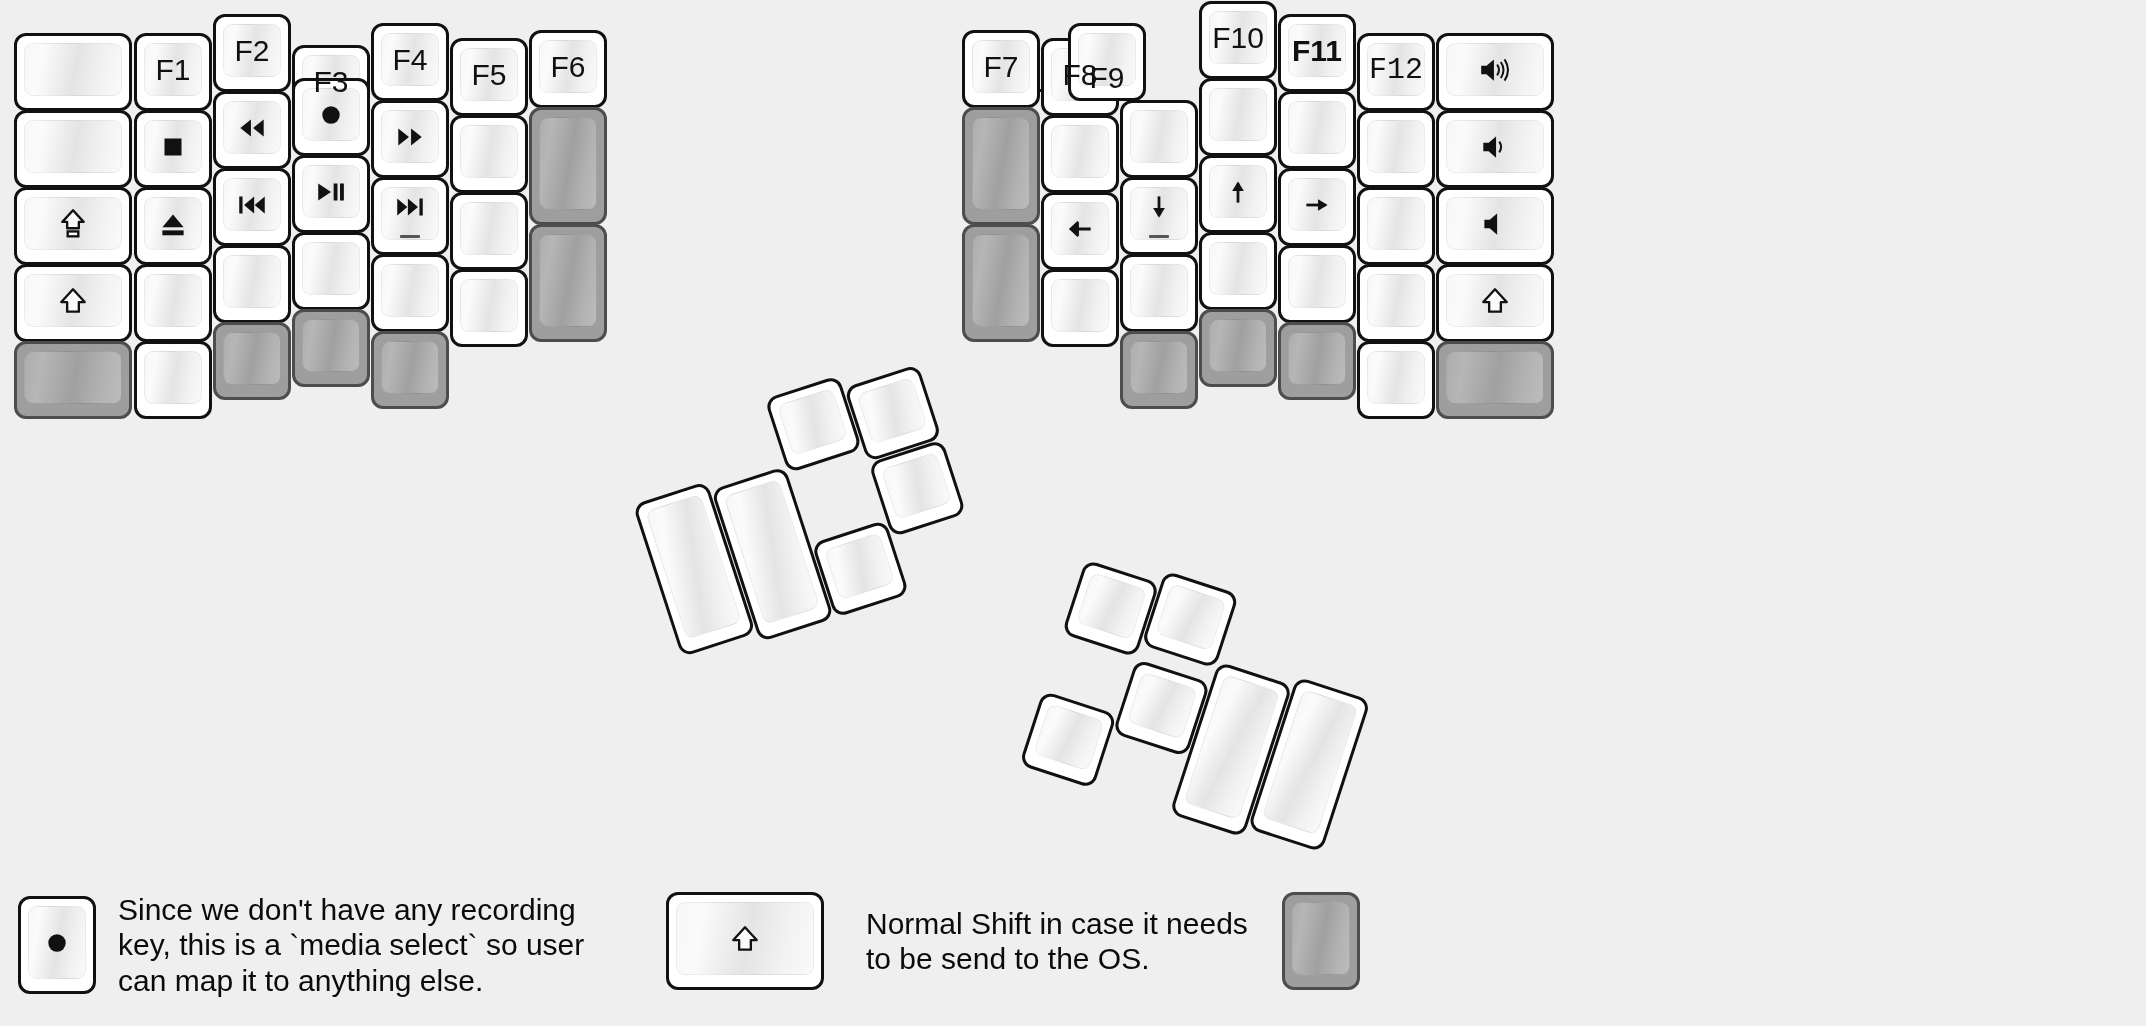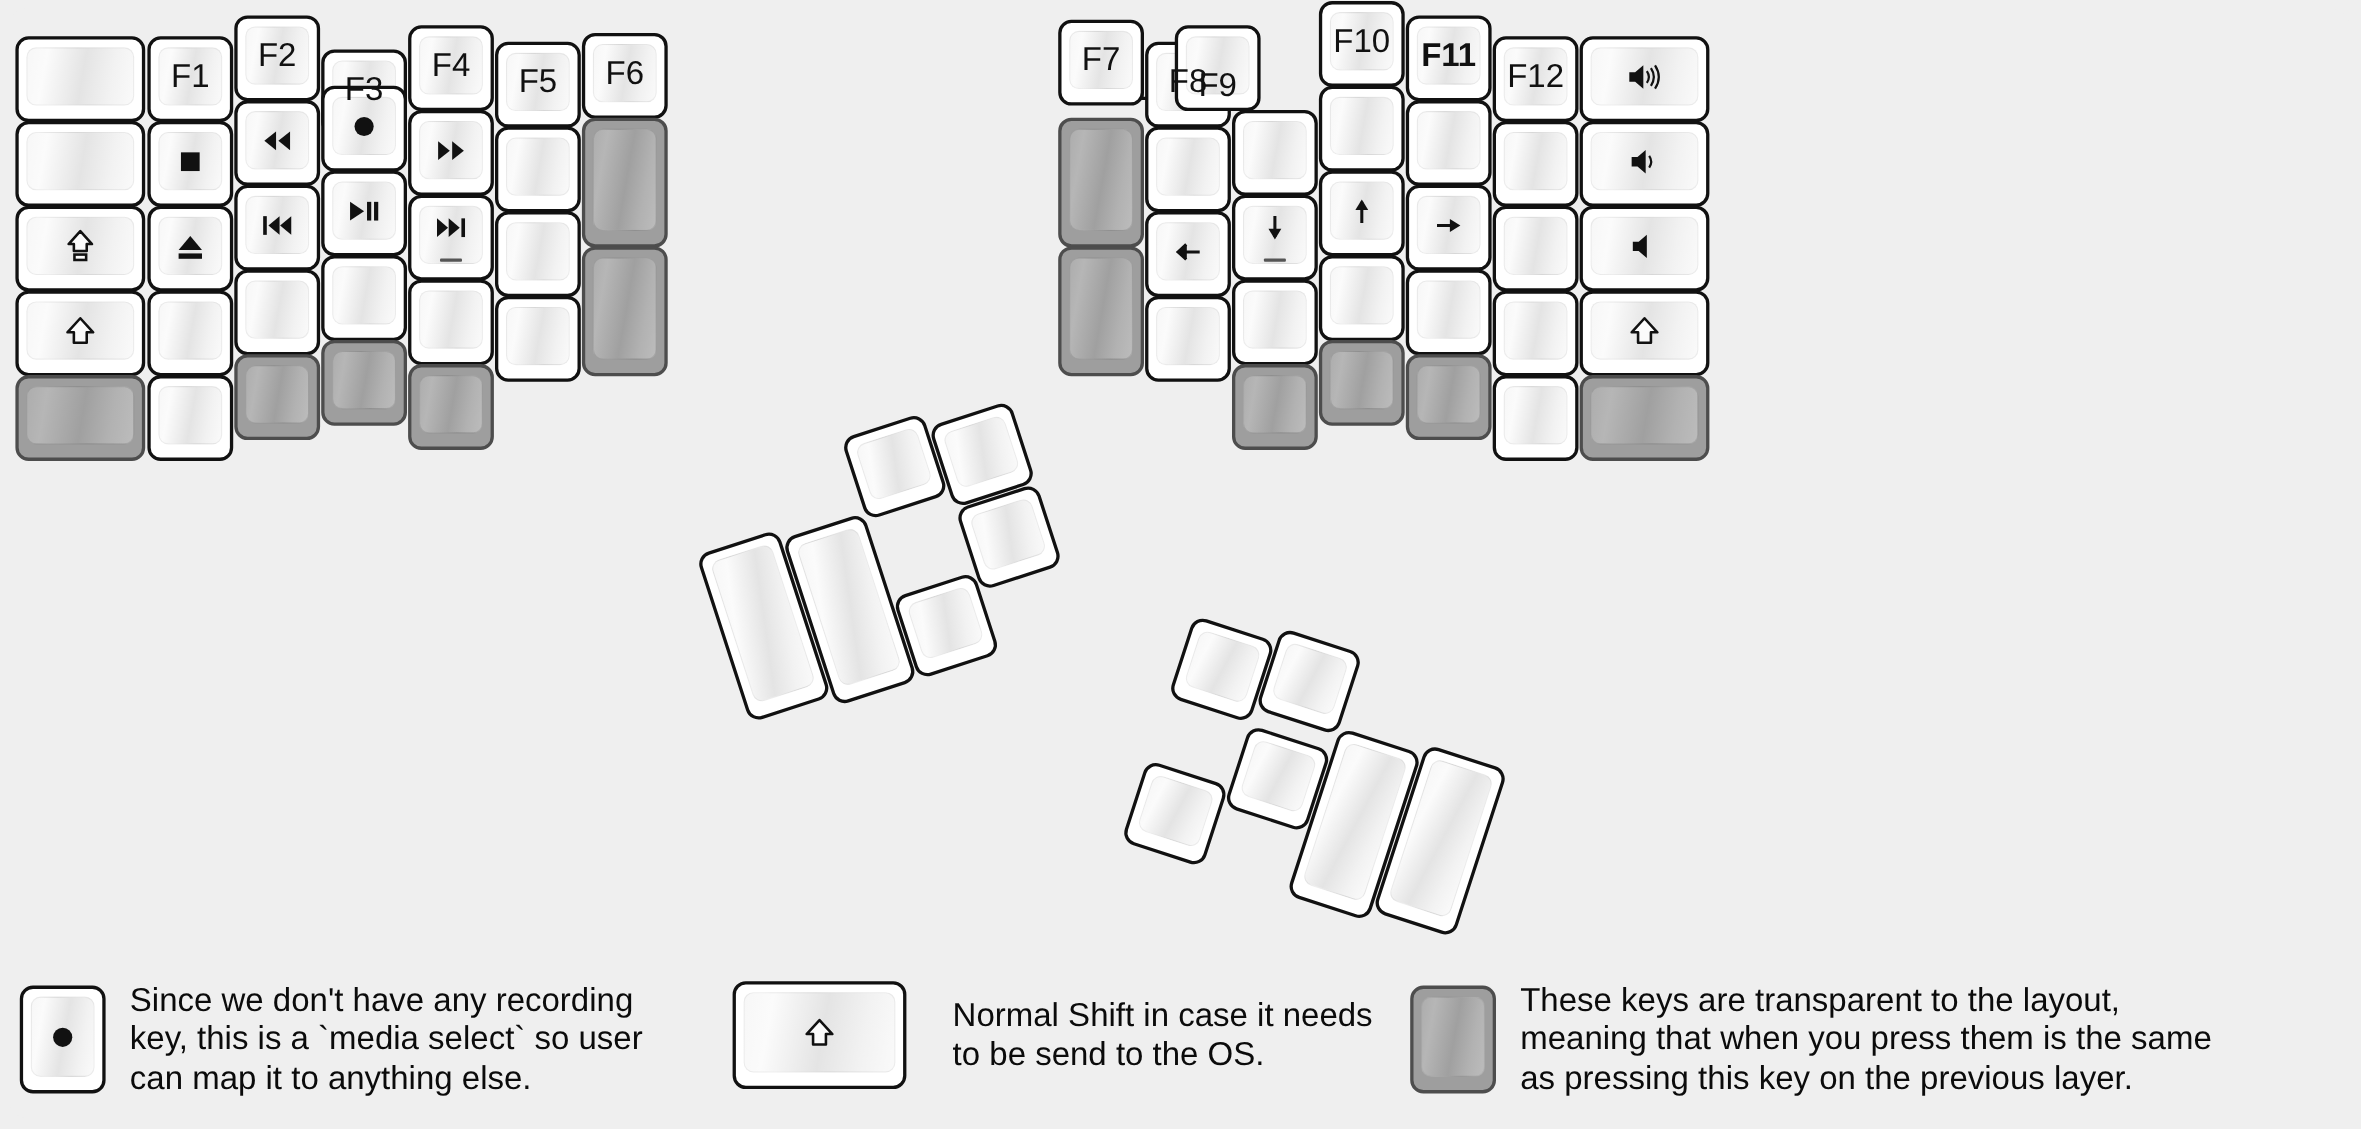--- a/index.html
+++ b/index.html
@@ -273,21 +273,21 @@
         <span class="lbl">F6</span>
       </div>
       <div class="key trans" style="left: 529px; top: 107px; width: 78px; height: 118px;">
         <span class="cap"></span>
       </div>
       <div class="key trans" style="left: 529px; top: 224px; width: 78px; height: 118px;">
         <span class="cap"></span>
       </div>
     </div>
   <div id="right-half">
-      <div class="key" style="left: 962px; top: 18px; width: 78px; height: 78px; text-align: center;">
+      <div class="key" style="left: 962px; top: 30px; width: 78px; height: 78px; text-align: center;">
         <span class="cap"></span>
         <span class="lbl">F7</span>
       </div>
       <div class="key trans" style="left: 962px; top: 107px; width: 78px; height: 118px;">
         <span class="cap"></span>
       </div>
       <div class="key trans" style="left: 962px; top: 224px; width: 78px; height: 118px;">
         <span class="cap"></span>
       </div>
       <div class="key" style="left: 1041px; top: 38px; width: 78px; height: 78px; justify-content: center;">
@@ -377,21 +377,21 @@
             </svg>
           </span>
         </span>
       </div>
       <div class="key" style="left: 1278px; top: 245px; width: 78px; height: 78px;">
         <span class="cap"></span>
       </div>
       <div class="key trans" style="left: 1278px; top: 322px; width: 78px; height: 78px;">
         <span class="cap"></span>
       </div>
-      <div class="key" style="left: 1357px; top: 33px; width: 78px; height: 78px;">
+      <div class="key" style="left: 1357px; top: 33px; width: 78px; height: 78px; font-family: Liberation Mono, monospace;">
         <span class="cap"></span>
         <span class="lbl">F12</span>
       </div>
       <div class="key" style="left: 1357px; top: 110px; width: 78px; height: 78px;">
         <span class="cap"></span>
       </div>
       <div class="key" style="left: 1357px; top: 187px; width: 78px; height: 78px;">
         <span class="cap"></span>
       </div>
       <div class="key" style="left: 1357px; top: 264px; width: 78px; height: 78px;">
@@ -515,18 +515,15 @@
             </svg>
           </span>
         </div>
         <div class="legend-text">Normal Shift in case it needs
 to be send to the OS.</div>
       </div>
       <div class="legend-item" style="left: 1282px; top: 892px;">
         <div class="legend-key trans" style="width: 78px; height: 98px;">
           <span class="cap"></span>
         </div>
-        <div class="legend-text">These keys are transparent to the layout,
-meaning that when you press them is the same
-as pressing this key on the previous layer.</div>
       </div>
     </div>
 </div>
 
 </body></html>

